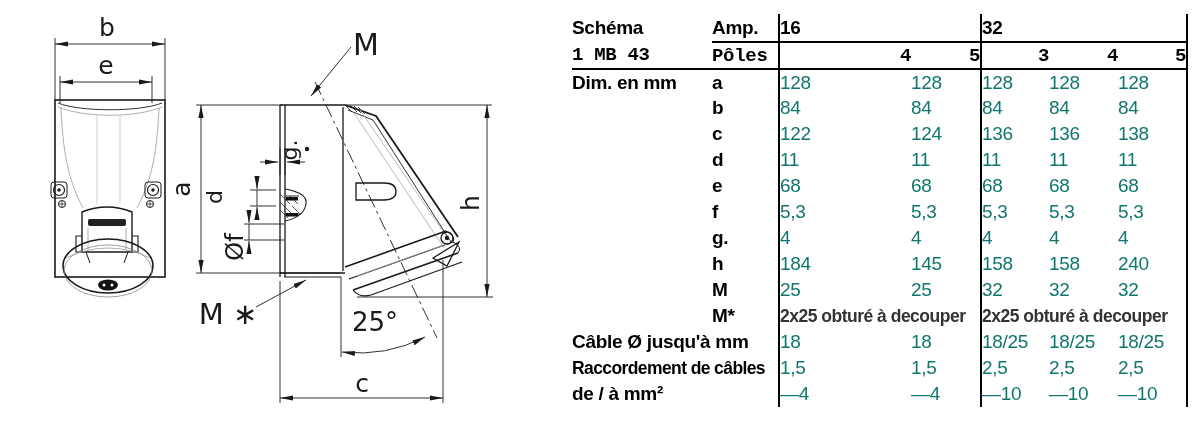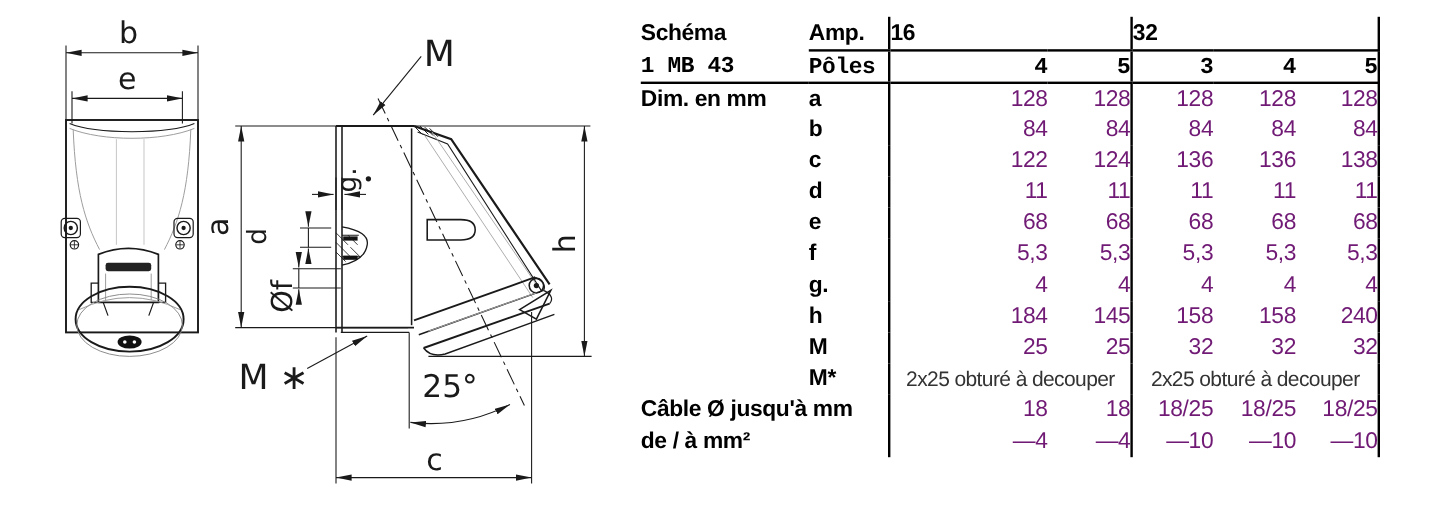--- a/index.html
+++ b/index.html
@@ -1,31 +1,31 @@
 <!DOCTYPE html>
 <html><head>
 <meta charset="utf-8">
 <style>
   html,body{margin:0;padding:0;background:#fff;}
   .stage{position:relative;width:1200px;height:427px;background:#fff;overflow:hidden;
          font-family:"Liberation Sans", sans-serif;}
   .drawing{position:absolute;left:0;top:0;}
   .dimtext{font-family:"DejaVu Sans", sans-serif;fill:#1a1a1a;}
 
-  table.spec{position:absolute;left:534px;top:14px;width:615px;
+  table.spec{position:absolute;left:572px;top:14px;width:615px;
              border-collapse:collapse;table-layout:fixed;
              font-size:19px;color:#000;letter-spacing:-0.3px;}
   table.spec td{padding:0;margin:0;white-space:nowrap;overflow:visible;}
   tr.h1{height:28px;} tr.h2{height:27px;font-family:Liberation Mono, monospace;} tr.d{height:26px;}
   td.lbl{text-align:left;font-weight:bold;padding-left:2px;}
   td.sub{text-align:left;font-weight:bold;}
   td.grp{text-align:left;font-weight:bold;}
   td.polehead{text-align:right;font-weight:bold;padding-right:26px;}
-  td.val{text-align:right;font-weight:normal;color:#701a75;padding-right:15px;}
-  td.span-val{text-align:center;font-weight:normal;color:#333;font-size:17.5px;letter-spacing:-0.5px;}
+  td.val{text-align:left;font-weight:normal;color:#0f766e;padding-right:15px;}
+  td.span-val{text-align:left;font-weight:bold;color:#333;font-size:17.5px;letter-spacing:-0.5px;}
   td.bl{border-left:2px solid #000;}
   td.br{border-right:2px solid #000;}
   tr.h1 td.hr{border-bottom:2px solid #000;}
   tr.h2 td{border-bottom:2px solid #000;}
   td.tight{font-size:17.5px;letter-spacing:-0.6px;}
 </style>
 </head>
 <body>
 
 <div class="stage">
@@ -299,20 +299,28 @@
       </tr>
       <tr class="d">
         <td class="lbl" colspan="2">Câble Ø jusqu'à mm</td>
         <td class="val bl">18</td>
         <td class="val">18</td>
         <td class="val bl">18/25</td>
         <td class="val">18/25</td>
         <td class="val br">18/25</td>
       </tr>
       <tr class="d">
+        <td class="lbl tight" colspan="2">Raccordement de câbles</td>
+        <td class="val bl">1,5</td>
+        <td class="val">1,5</td>
+        <td class="val bl">2,5</td>
+        <td class="val">2,5</td>
+        <td class="val br">2,5</td>
+      </tr>
+      <tr class="d">
         <td class="lbl" colspan="2">de / à mm²</td>
         <td class="val bl">—4</td>
         <td class="val">—4</td>
         <td class="val bl">—10</td>
         <td class="val">—10</td>
         <td class="val br">—10</td>
       </tr>
     </tbody>
   </table>
 </div>

